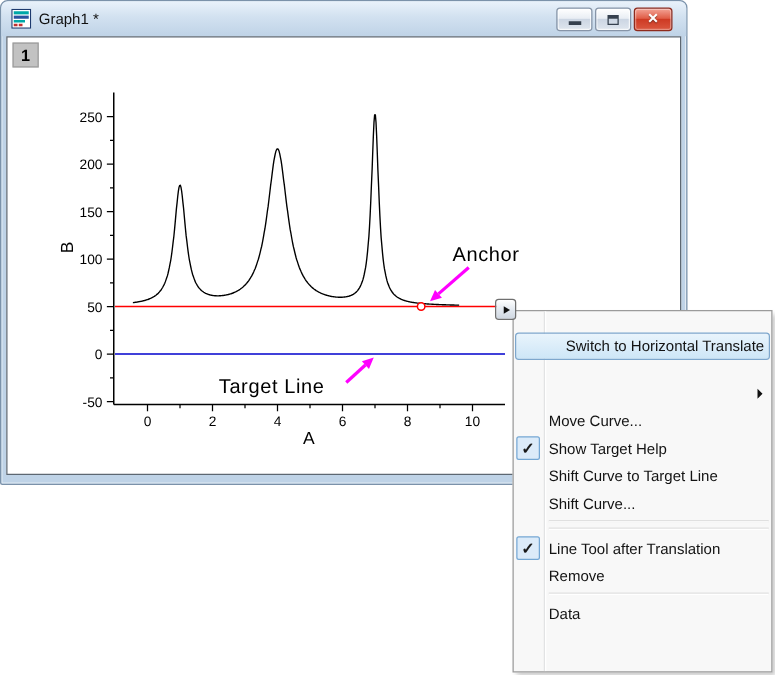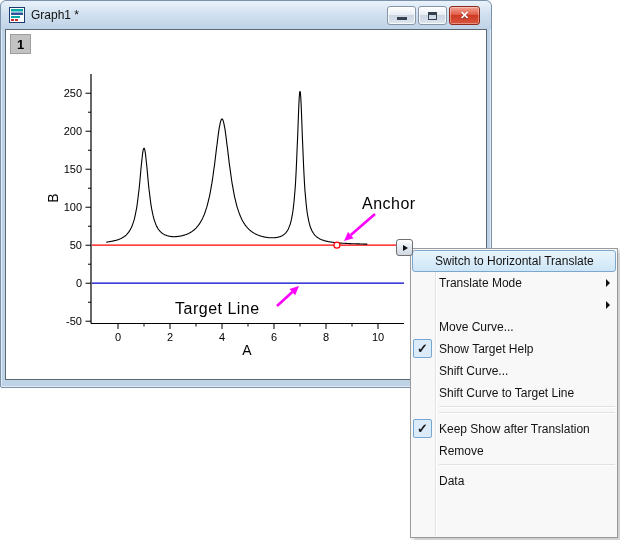--- a/index.html
+++ b/index.html
@@ -1,20 +1,20 @@
 <!DOCTYPE html>
 <html><head>
 <meta charset="utf-8">
 <style>
   html,body{margin:0;padding:0;}
   .screen{position:relative;width:620px;height:540px;background:#ffffff;overflow:hidden;
           font-family:"Liberation Sans",sans-serif;}
 
   
-  .graph-window{position:absolute;left:0;top:0;width:492px;height:388px;
+  .graph-window{position:absolute;left:0;top:0;width:550px;height:388px;
     background:#bfd3e7;border:1px solid #7b92aa;border-radius:6px 6px 2px 2px;
     box-shadow:inset 0 0 0 1px rgba(255,255,255,.55);box-sizing:border-box;z-index:1;}
   .titlebar{position:absolute;left:0;top:0;right:0;height:28px;
     background:linear-gradient(#e9f2fb,#d2e1f0 45%,#bfd3e7);
     border-radius:6px 6px 0 0;}
   .title-icon{position:absolute;left:8px;top:6px;width:16px;height:16px;}
   .title-text{position:absolute;left:30px;top:7px;font-size:12px;color:#111;}
   .win-controls{position:absolute;right:11px;top:5px;display:flex;gap:2px;}
   .win-btn{width:29px;height:19px;border:1px solid #8795a8;border-radius:3px;box-sizing:border-box;
     background:linear-gradient(#ffffff,#e9eef4 45%,#ccd6e3 50%,#dfe6ee);
@@ -41,22 +41,22 @@
     border-bottom:3.5px solid transparent;margin-left:2px;}
 
   
   .context-menu{position:absolute;left:410px;top:248px;width:208px;height:290px;
     background:#f8f8f8;border:1px solid #9b9b9b;box-sizing:border-box;z-index:20;
     padding-top:1px;overflow:hidden;box-shadow:3px 3px 4px rgba(0,0,0,.22);}
   .context-menu::before{content:"";position:absolute;left:24px;top:0;bottom:0;
     border-left:1px solid #e2e3e4;border-right:1px solid #ffffff;}
   .menu-item{position:relative;height:22px;display:flex;align-items:center;
     padding-left:28px;font-size:12px;color:#131313;box-sizing:border-box;cursor:default;}
-  .menu-item.highlighted{margin:0 1px;border:1px solid #7da7cd;border-radius:3px;
-    background:linear-gradient(#e9f4fc,#cde6f7);padding-left:22px;}
+  .menu-item.highlighted{margin:16px 1px;border:1px solid #7da7cd;border-radius:3px;
+    background:linear-gradient(#e9f4fc,#cde6f7);padding-left:36px;justify-content:center;}
   .menu-check{position:absolute;left:2px;top:1px;width:19px;height:19px;background:#dcebf9;
     border:1px solid #74a7d4;border-radius:2px;box-sizing:border-box;color:#1a1a1a;
     font-size:13px;font-weight:bold;display:flex;align-items:center;justify-content:center;}
   .sub-arrow{position:absolute;right:7px;top:7px;width:0;height:0;
     border-left:4px solid #111;border-top:4px solid transparent;border-bottom:4px solid transparent;}
   .menu-sep{height:1px;background:#e0e0e0;border-bottom:1px solid #ffffff;
     margin:2px 2px 4px 28px;}
 </style>
 </head>
 <body>
@@ -145,43 +145,39 @@
 
   <div class="flyout-btn">
     <span class="flyout-arrow"></span>
   </div>
 
   <div class="context-menu">
       <div class="menu-item highlighted">
     <span class="mlabel">Switch to Horizontal Translate</span>
   </div>
       <div class="menu-item">
-    <span class="mlabel">Translate Mode</span>
-  <span class="sub-arrow"></span>
-      </div>
-      <div class="menu-item">
   <span class="sub-arrow"></span>
       </div>
       <div class="menu-item">
     <span class="mlabel">Move Curve...</span>
   </div>
       <div class="menu-item">
     <span class="mlabel">Show Target Help</span>
   <span class="menu-check">✓</span>
       </div>
       <div class="menu-item">
-    <span class="mlabel">Shift Curve...</span>
+    <span class="mlabel">Shift Curve to Target Line</span>
   </div>
       <div class="menu-item">
-    <span class="mlabel">Shift Curve to Target Line</span>
+    <span class="mlabel">Shift Curve...</span>
   </div>
       <div class="menu-sep"></div>
       <div class="menu-sep"></div>
       <div class="menu-item">
-    <span class="mlabel">Keep Show after Translation</span>
+    <span class="mlabel">Line Tool after Translation</span>
   <span class="menu-check">✓</span>
       </div>
       <div class="menu-item">
     <span class="mlabel">Remove</span>
   </div>
       <div class="menu-sep"></div>
       <div class="menu-item">
     <span class="mlabel">Data</span>
   </div>
     </div>

